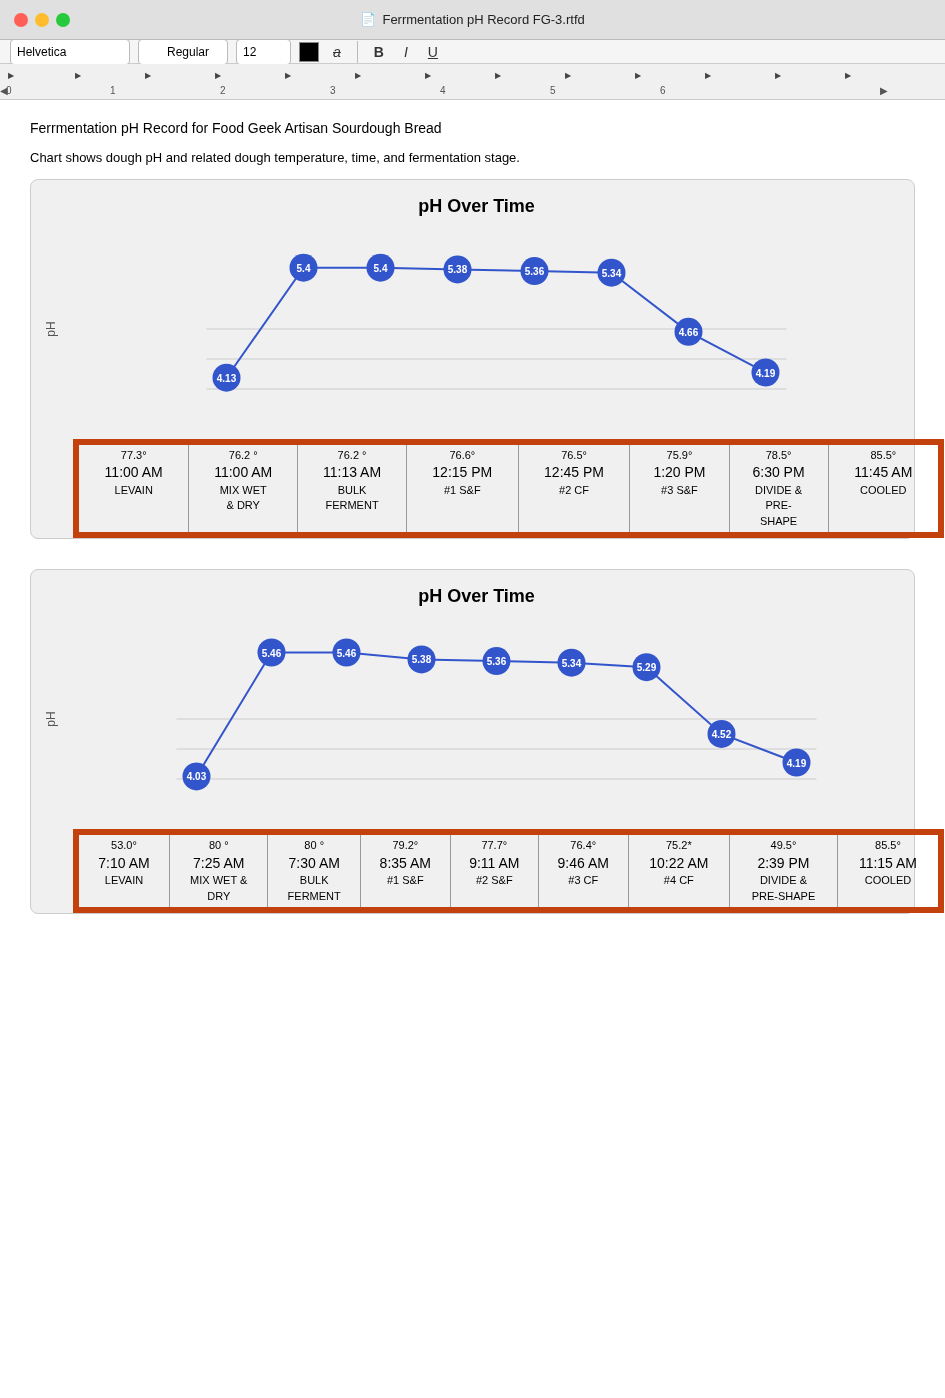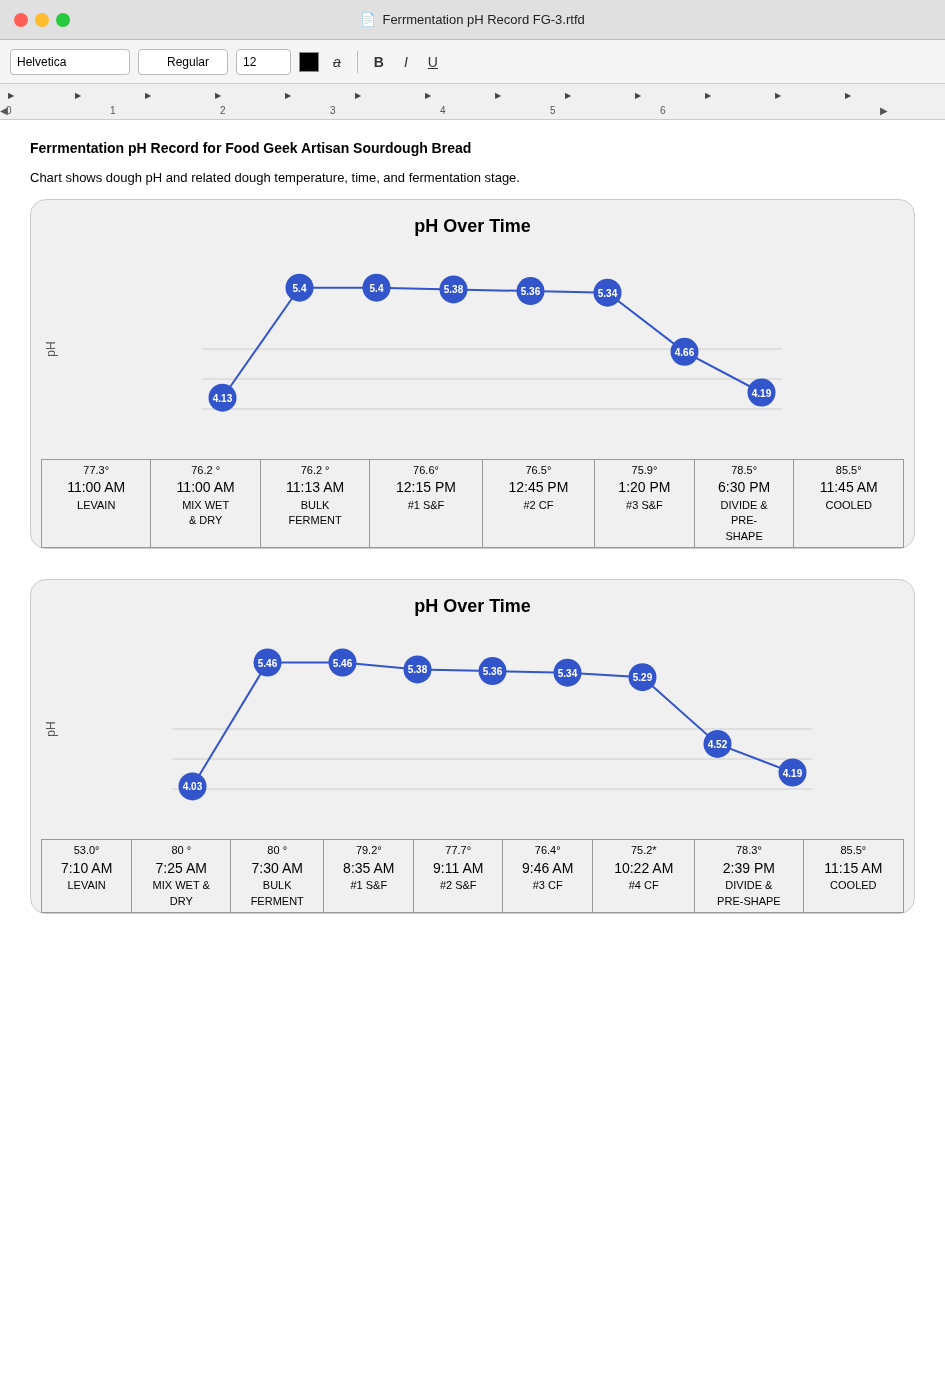--- a/index.html
+++ b/index.html
@@ -37,21 +37,21 @@
       color: #222;
       display: flex;
       align-items: center;
       gap: 6px;
     }
 
     
     .toolbar {
       background: #f5f5f5;
       border-bottom: 1px solid #ccc;
-      height: 44px;
+      height: 24px;
       display: flex;
       align-items: center;
       padding: 0 10px;
       gap: 8px;
     }
     .toolbar-select {
       height: 26px;
       border: 1px solid #bbb;
       border-radius: 4px;
       background: white;
@@ -101,42 +101,42 @@
     
     .doc-content {
       background: white;
       margin: 0;
       padding: 20px 30px;
       min-height: 1300px;
     }
 
     .doc-title {
       font-size: 14px;
-      font-weight: bold;
+      font-weight: normal;
       margin-bottom: 14px;
       color: #000;
     }
     .doc-subtitle {
       font-size: 13px;
       margin-bottom: 14px;
       color: #000;
     }
     .doc-bakedate {
       font-size: 13px;
       font-weight: bold;
       margin-bottom: 16px;
       color: #000;
     }
 
     
     .chart-container {
       background: #f0f0f0;
       border: 1px solid #ccc;
-      border-radius: 16px;
-      padding: 16px 10px 0 10px;
+      border-radius: 8px;
+      padding: 16px 2px 0 10px;
       margin-bottom: 30px;
     }
     .chart-title {
       text-align: center;
       font-size: 18px;
       font-weight: bold;
       margin-bottom: 12px;
       color: #000;
     }
     .chart-area {
@@ -153,24 +153,25 @@
     }
     svg.chart-svg {
       display: block;
       width: 100%;
     }
 
     
     .chart-table {
       width: 100%;
       border-collapse: collapse;
-      border: 1px solid #c2410c;
+      border: 6px solid #c2410c;
       margin-top: 10px;
       margin-bottom: 0;
       font-size: 11px;
+      margin-left: 32px;
     }
     .chart-table td {
       border: 1px solid #999;
       padding: 3px 4px;
       text-align: center;
       vertical-align: top;
       line-height: 1.4;
       color: #000;
     }
     .chart-table td .temp { font-size: 11px; }
@@ -343,20 +344,20 @@
     <table class="chart-table">
       <tbody>
           <tr>
         <td><span class="temp">53.0°</span><br><span class="time">7:10 AM</span><br><span class="stage">LEVAIN</span></td>
         <td><span class="temp">80 °</span><br><span class="time">7:25 AM</span><br><span class="stage">MIX WET &amp;<br>DRY</span></td>
         <td><span class="temp">80 °</span><br><span class="time">7:30 AM</span><br><span class="stage">BULK<br>FERMENT</span></td>
         <td><span class="temp">79.2°</span><br><span class="time">8:35 AM</span><br><span class="stage">#1 S&amp;F</span></td>
         <td><span class="temp">77.7°</span><br><span class="time">9:11 AM</span><br><span class="stage">#2 S&amp;F</span></td>
         <td><span class="temp">76.4°</span><br><span class="time">9:46 AM</span><br><span class="stage">#3 CF</span></td>
         <td><span class="temp">75.2*</span><br><span class="time">10:22 AM</span><br><span class="stage">#4 CF</span></td>
-        <td><span class="temp">78.3°</span><br><span class="time">2:39 PM</span><br><span class="stage">DIVIDE &amp;<br>PRE-SHAPE</span></td>
+        <td><span class="temp">49.5°</span><br><span class="time">2:39 PM</span><br><span class="stage">DIVIDE &amp;<br>PRE-SHAPE</span></td>
         <td><span class="temp">85.5°</span><br><span class="time">11:15 AM</span><br><span class="stage">COOLED</span></td>
       </tr>
     </tbody>
       </table>
   </div>
 
 </div>
 
 </body></html>

